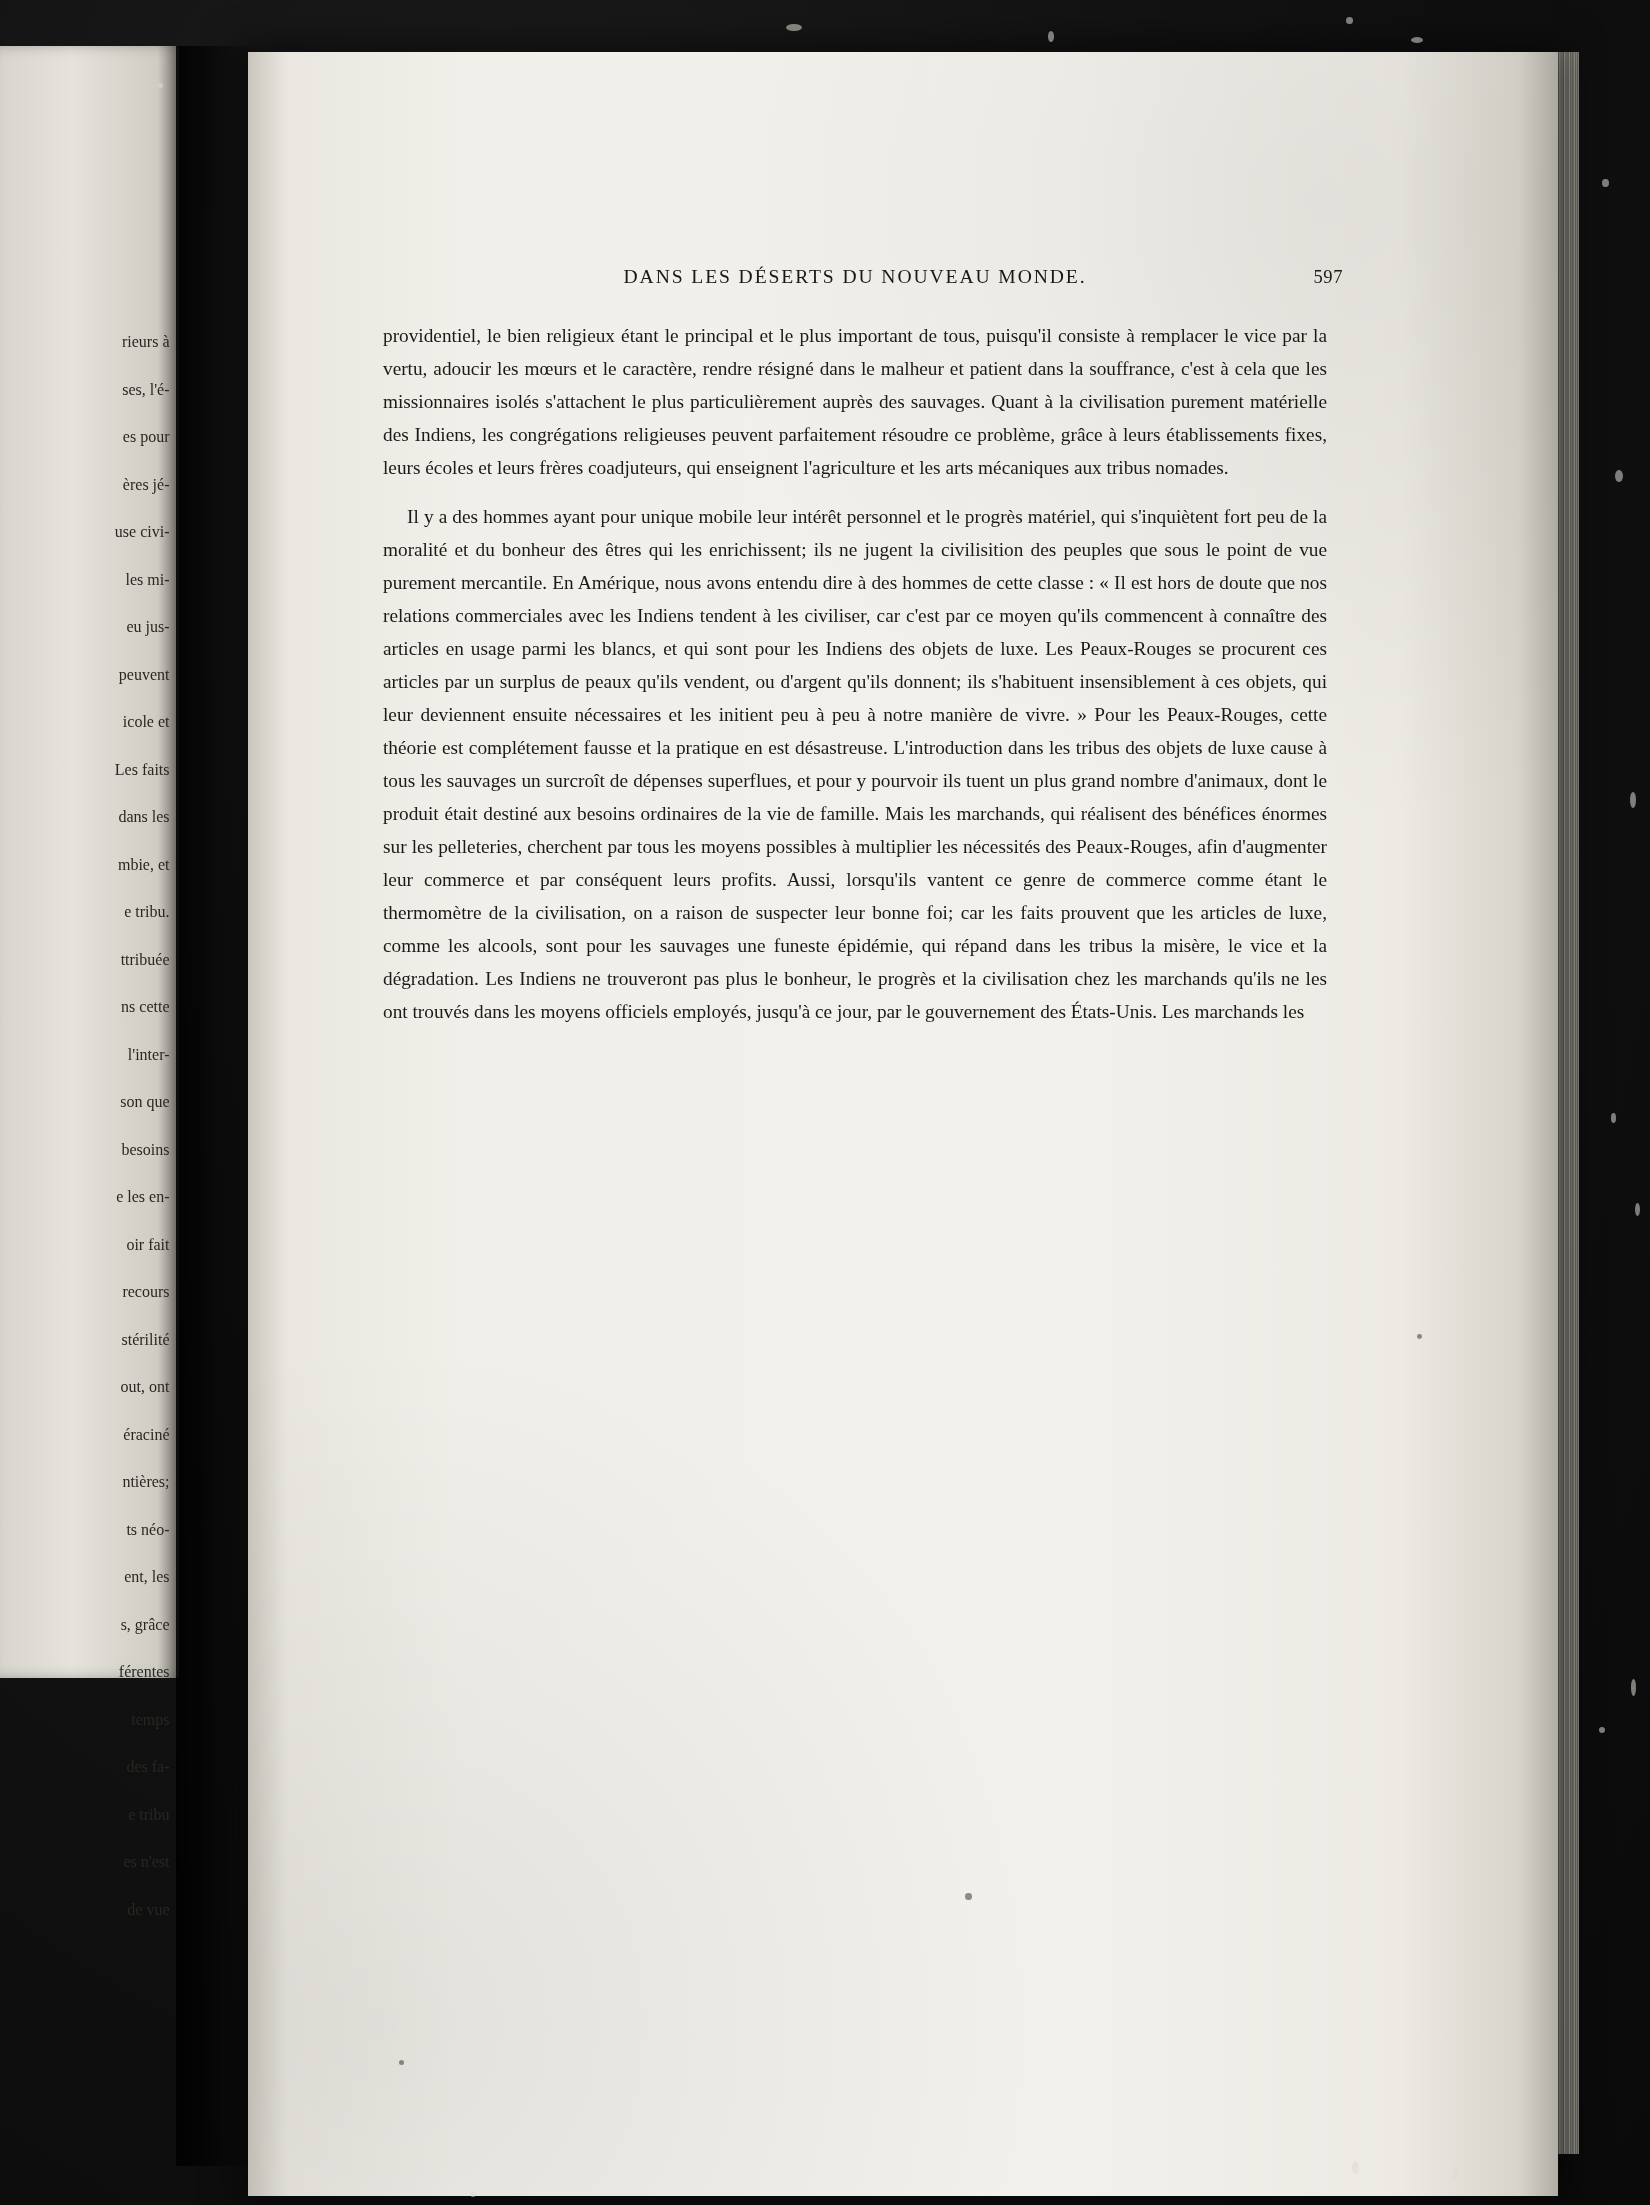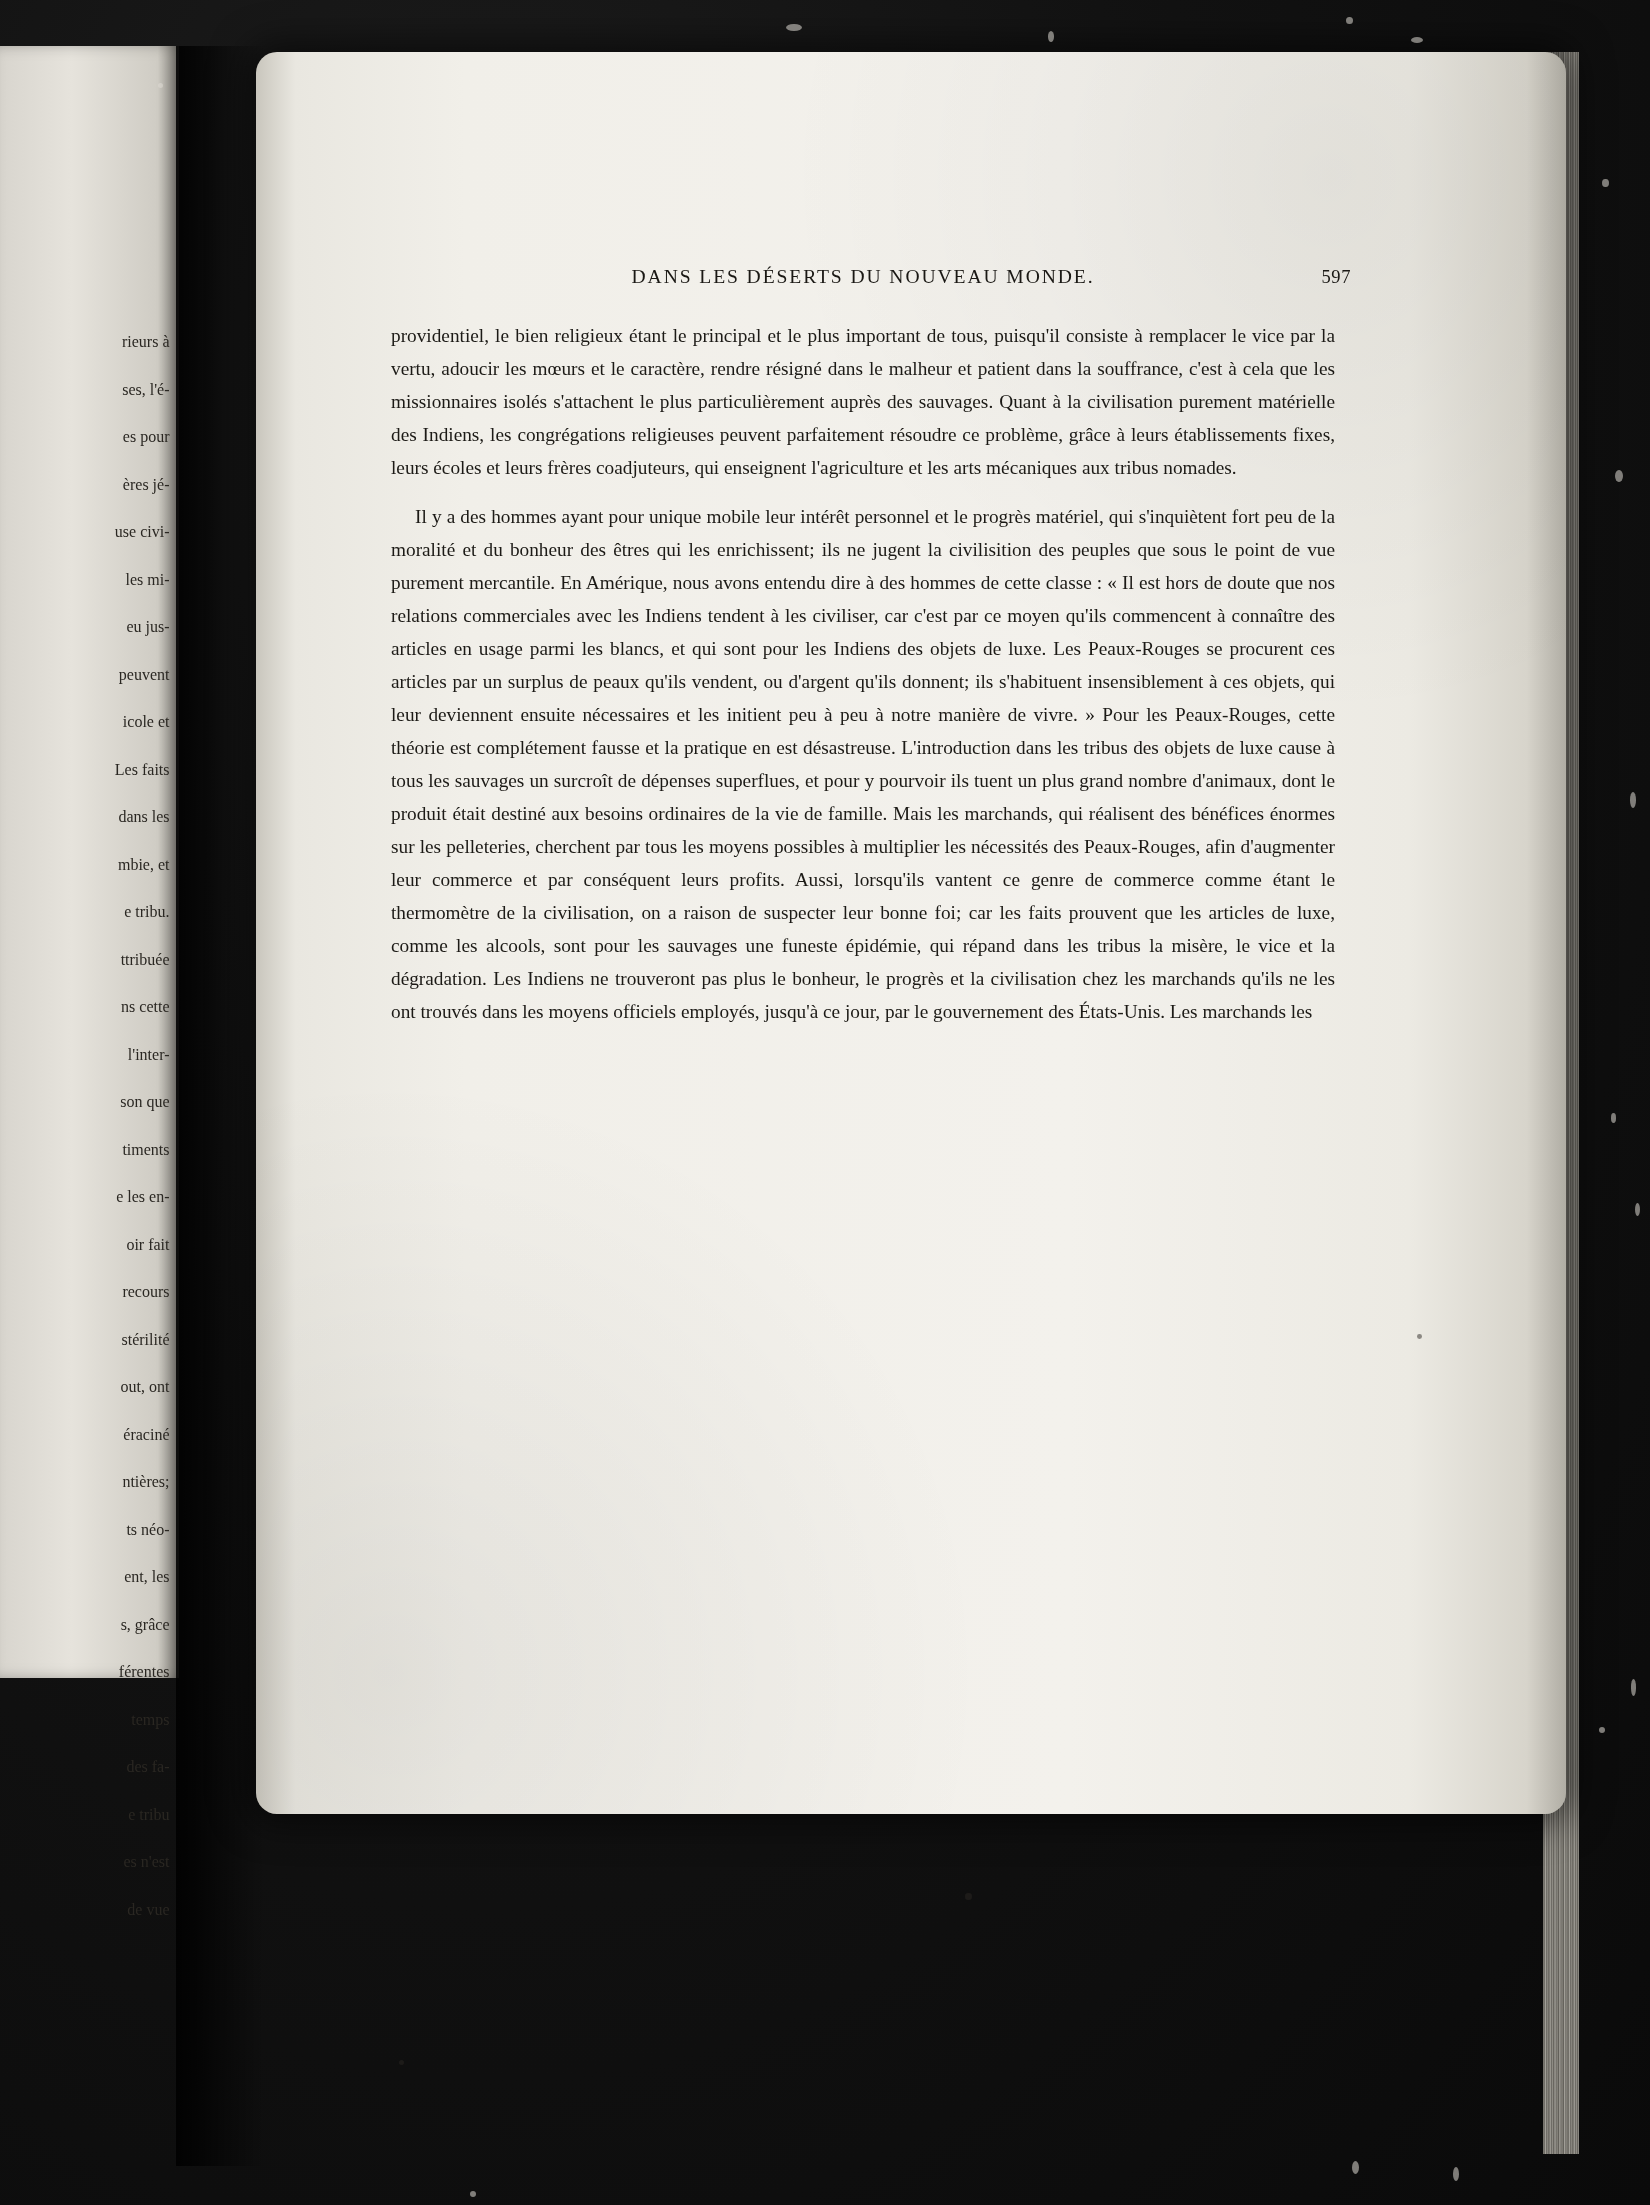--- a/index.html
+++ b/index.html
@@ -57,27 +57,26 @@
       rgba(0,0,0,0.88) 0%,
       rgba(0,0,0,0.72) 22%,
       rgba(0,0,0,0.45) 48%,
       rgba(0,0,0,0.18) 78%,
       rgba(0,0,0,0.0) 100%);
   }
 
   
   .page {
     position: absolute;
-    left: 256px;
+    left: 248px;
     top: 52px;
     width: 1310px;
-    height: 1762px;
+    height: 2144px;
     background: linear-gradient(to right, #c9c6bd 0%, #e9e7e0 3%, #f1efe9 16%, #f3f1ec 62%, #eceae3 88%, #d7d4cb 97%, #b0ada4 100%);
     box-shadow: 0 0 36px 8.3px rgba(0,0,0,0.55);
-    border-radius: 21px;
   }
   .page-grain {
     position: absolute;
     inset: 0;
     background:
       radial-gradient(circle at 82% 7%, rgba(0,0,0,0.05) 0%, rgba(0,0,0,0) 28%),
       radial-gradient(circle at 10% 92%, rgba(0,0,0,0.06) 0%, rgba(0,0,0,0) 30%);
     pointer-events: none;
   }
   
@@ -167,21 +166,21 @@
     <p>peuvent</p>
     <p>icole et</p>
     <p>Les faits</p>
     <p>dans les</p>
     <p>mbie, et</p>
     <p>e tribu.</p>
     <p>ttribuée</p>
     <p>ns cette</p>
     <p>l'inter-</p>
     <p>son que</p>
-    <p>timents</p>
+    <p>besoins</p>
     <p>e les en-</p>
     <p>oir fait</p>
     <p>recours</p>
     <p>stérilité</p>
     <p>out, ont</p>
     <p>éraciné</p>
     <p>ntières;</p>
     <p>ts néo-</p>
     <p>ent, les</p>
     <p>s, grâce</p>

